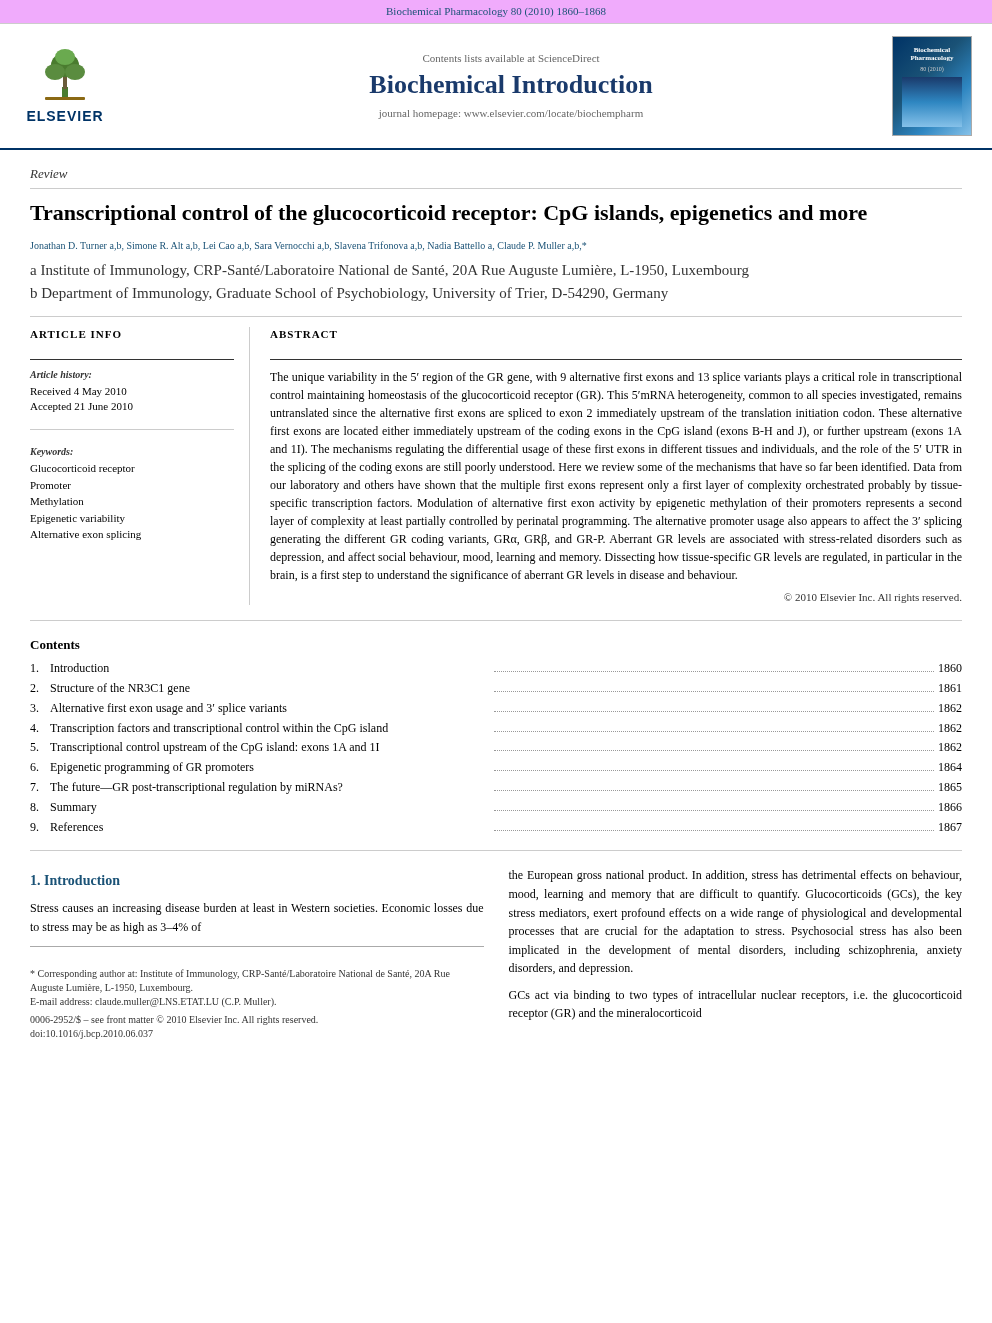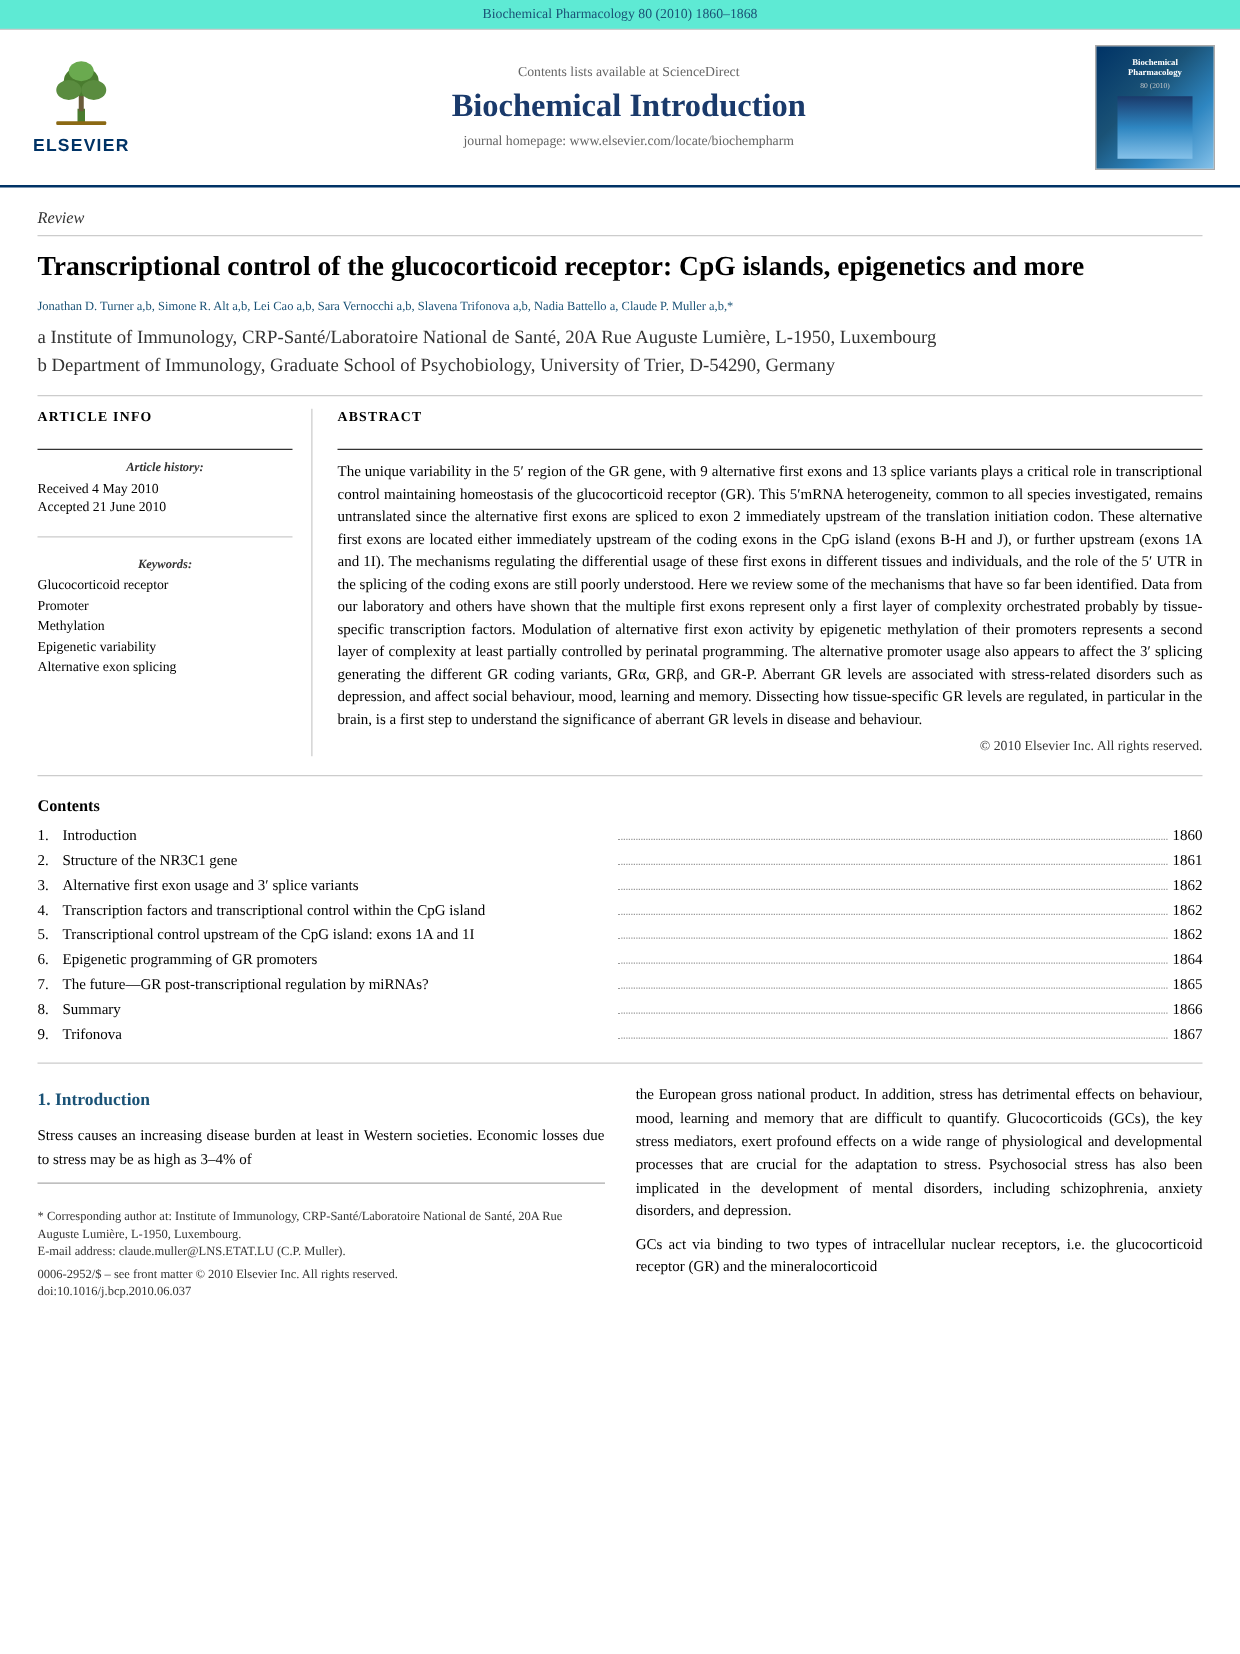--- a/index.html
+++ b/index.html
@@ -8,21 +8,21 @@
       background: #fff;
       color: #000;
       width: 992px;
       min-height: 1323px;
       font-size: 13px;
       line-height: 1.4;
     }
 
     
     .top-bar {
-      background: #5eead4;
+      background: #f0abfc;
       text-align: center;
       padding: 4px 0;
       font-size: 11px;
       color: #1a5276;
       border-bottom: 1px solid #ccc;
     }
 
     
     .journal-header {
       display: flex;
@@ -44,21 +44,21 @@
       font-size: 11px;
       color: #666;
       margin-top: 3px;
     }
     .contents-link {
       font-size: 11px;
       color: #666;
       margin-bottom: 0;
     }
     .journal-cover {
-      width: 96px;
+      width: 80px;
       height: 100px;
       background: linear-gradient(135deg, #003366 0%, #1a5276 40%, #2e86c1 70%, #85c1e9 100%);
       border: 1px solid #aaa;
       display: flex;
       flex-direction: column;
       align-items: center;
       justify-content: center;
       color: white;
       font-size: 8px;
       text-align: center;
@@ -131,21 +131,20 @@
 
     .article-info-section {
       margin-bottom: 10px;
     }
     .article-info-label {
       font-size: 10px;
       font-style: italic;
       color: #333;
       font-weight: bold;
       margin-bottom: 2px;
-      text-align: center;
     }
     .article-info-value {
       font-size: 11px;
       color: #000;
     }
 
     .keywords-section {
       margin-top: 10px;
     }
     .keyword-item {
@@ -406,21 +405,21 @@
       <span class="toc-page">1865</span>
     </div>
     <div class="toc-item">
       <span class="toc-num">8.</span>
       <span class="toc-title">Summary</span>
       <span class="toc-dots"></span>
       <span class="toc-page">1866</span>
     </div>
     <div class="toc-item">
       <span class="toc-num">9.</span>
-      <span class="toc-title">Trifonova</span>
+      <span class="toc-title">References</span>
       <span class="toc-dots"></span>
       <span class="toc-page">1867</span>
     </div>
   </div>
 
   <hr class="divider">
 
   <div class="intro-two-col">
     <div class="intro-left">
       <div class="section-heading">1. Introduction</div>

